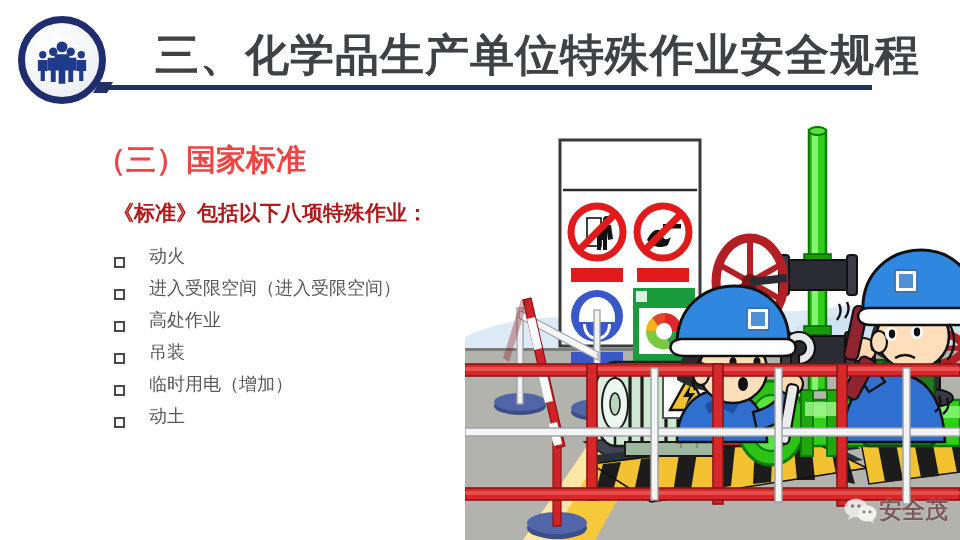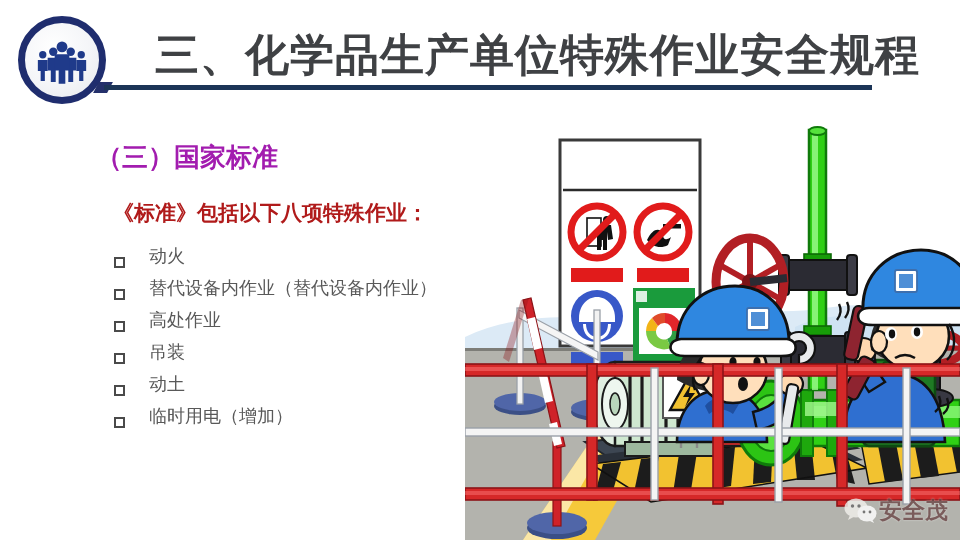--- a/index.html
+++ b/index.html
@@ -35,21 +35,21 @@
   }
   .hdr-rule-tail{
     position:absolute;left:96px;top:82px;width:14px;height:11px;
     background:#24306b;
     transform:skewX(-28deg);
   }
 
   
   .sec-title{
     position:absolute;left:96px;top:140px;
-    font-size:26px;font-weight:bold;color:#a21caf;
+    font-size:30px;font-weight:bold;color:#ef4444;
     white-space:nowrap;
     font-family:"DejaVu Sans","Liberation Sans",sans-serif;
     text-align:center;
   }
   .sub-title{
     position:absolute;left:113px;top:199px;
     font-size:21px;font-weight:bold;color:#b01a1a;
     white-space:nowrap;
     font-family:Liberation Mono, monospace;
   }
@@ -121,37 +121,37 @@
 
   <div class="sub-title">《标准》包括以下八项特殊作业：</div>
 
   <div class="bullets">
     <div class="bullet-row">
       <span class="bullet-sq"></span>
       <span class="bullet-txt">动火</span>
     </div>
     <div class="bullet-row">
       <span class="bullet-sq"></span>
-      <span class="bullet-txt">替代设备内作业（替代设备内作业）</span>
+      <span class="bullet-txt">进入受限空间（进入受限空间）</span>
     </div>
     <div class="bullet-row">
       <span class="bullet-sq"></span>
       <span class="bullet-txt">高处作业</span>
     </div>
     <div class="bullet-row">
       <span class="bullet-sq"></span>
       <span class="bullet-txt">吊装</span>
     </div>
     <div class="bullet-row">
       <span class="bullet-sq"></span>
+      <span class="bullet-txt">临时用电（增加）</span>
+    </div>
+    <div class="bullet-row">
+      <span class="bullet-sq"></span>
       <span class="bullet-txt">动土</span>
-    </div>
-    <div class="bullet-row">
-      <span class="bullet-sq"></span>
-      <span class="bullet-txt">临时用电（增加）</span>
     </div>
   </div>
 
   <div class="illus">
     <svg viewBox="0 0 495 428" aria-hidden="true">
       <defs>
         <clipPath id="clipAll">
             <rect x="0" y="0" width="495" height="428"></rect>
           </clipPath>
       </defs>

